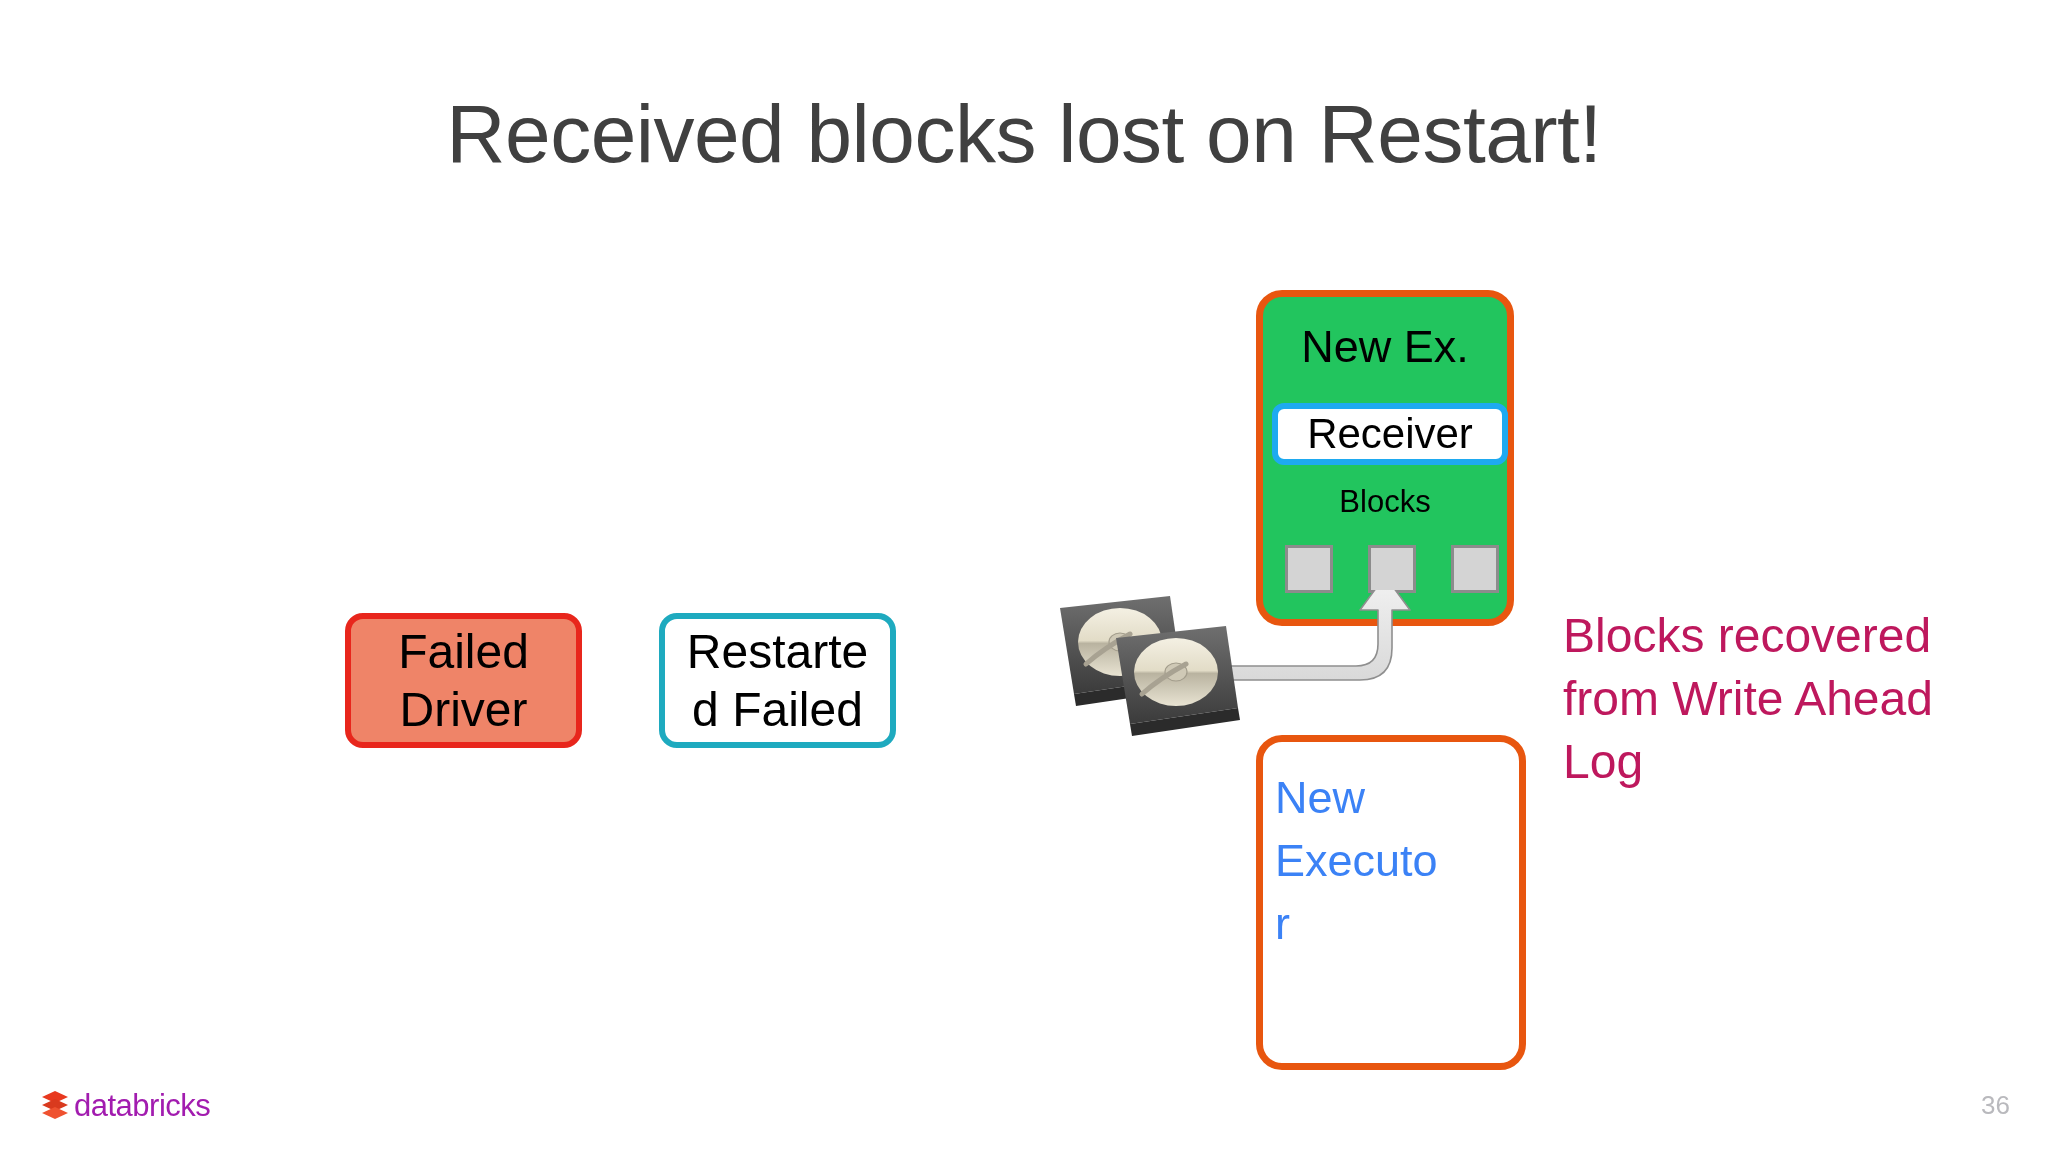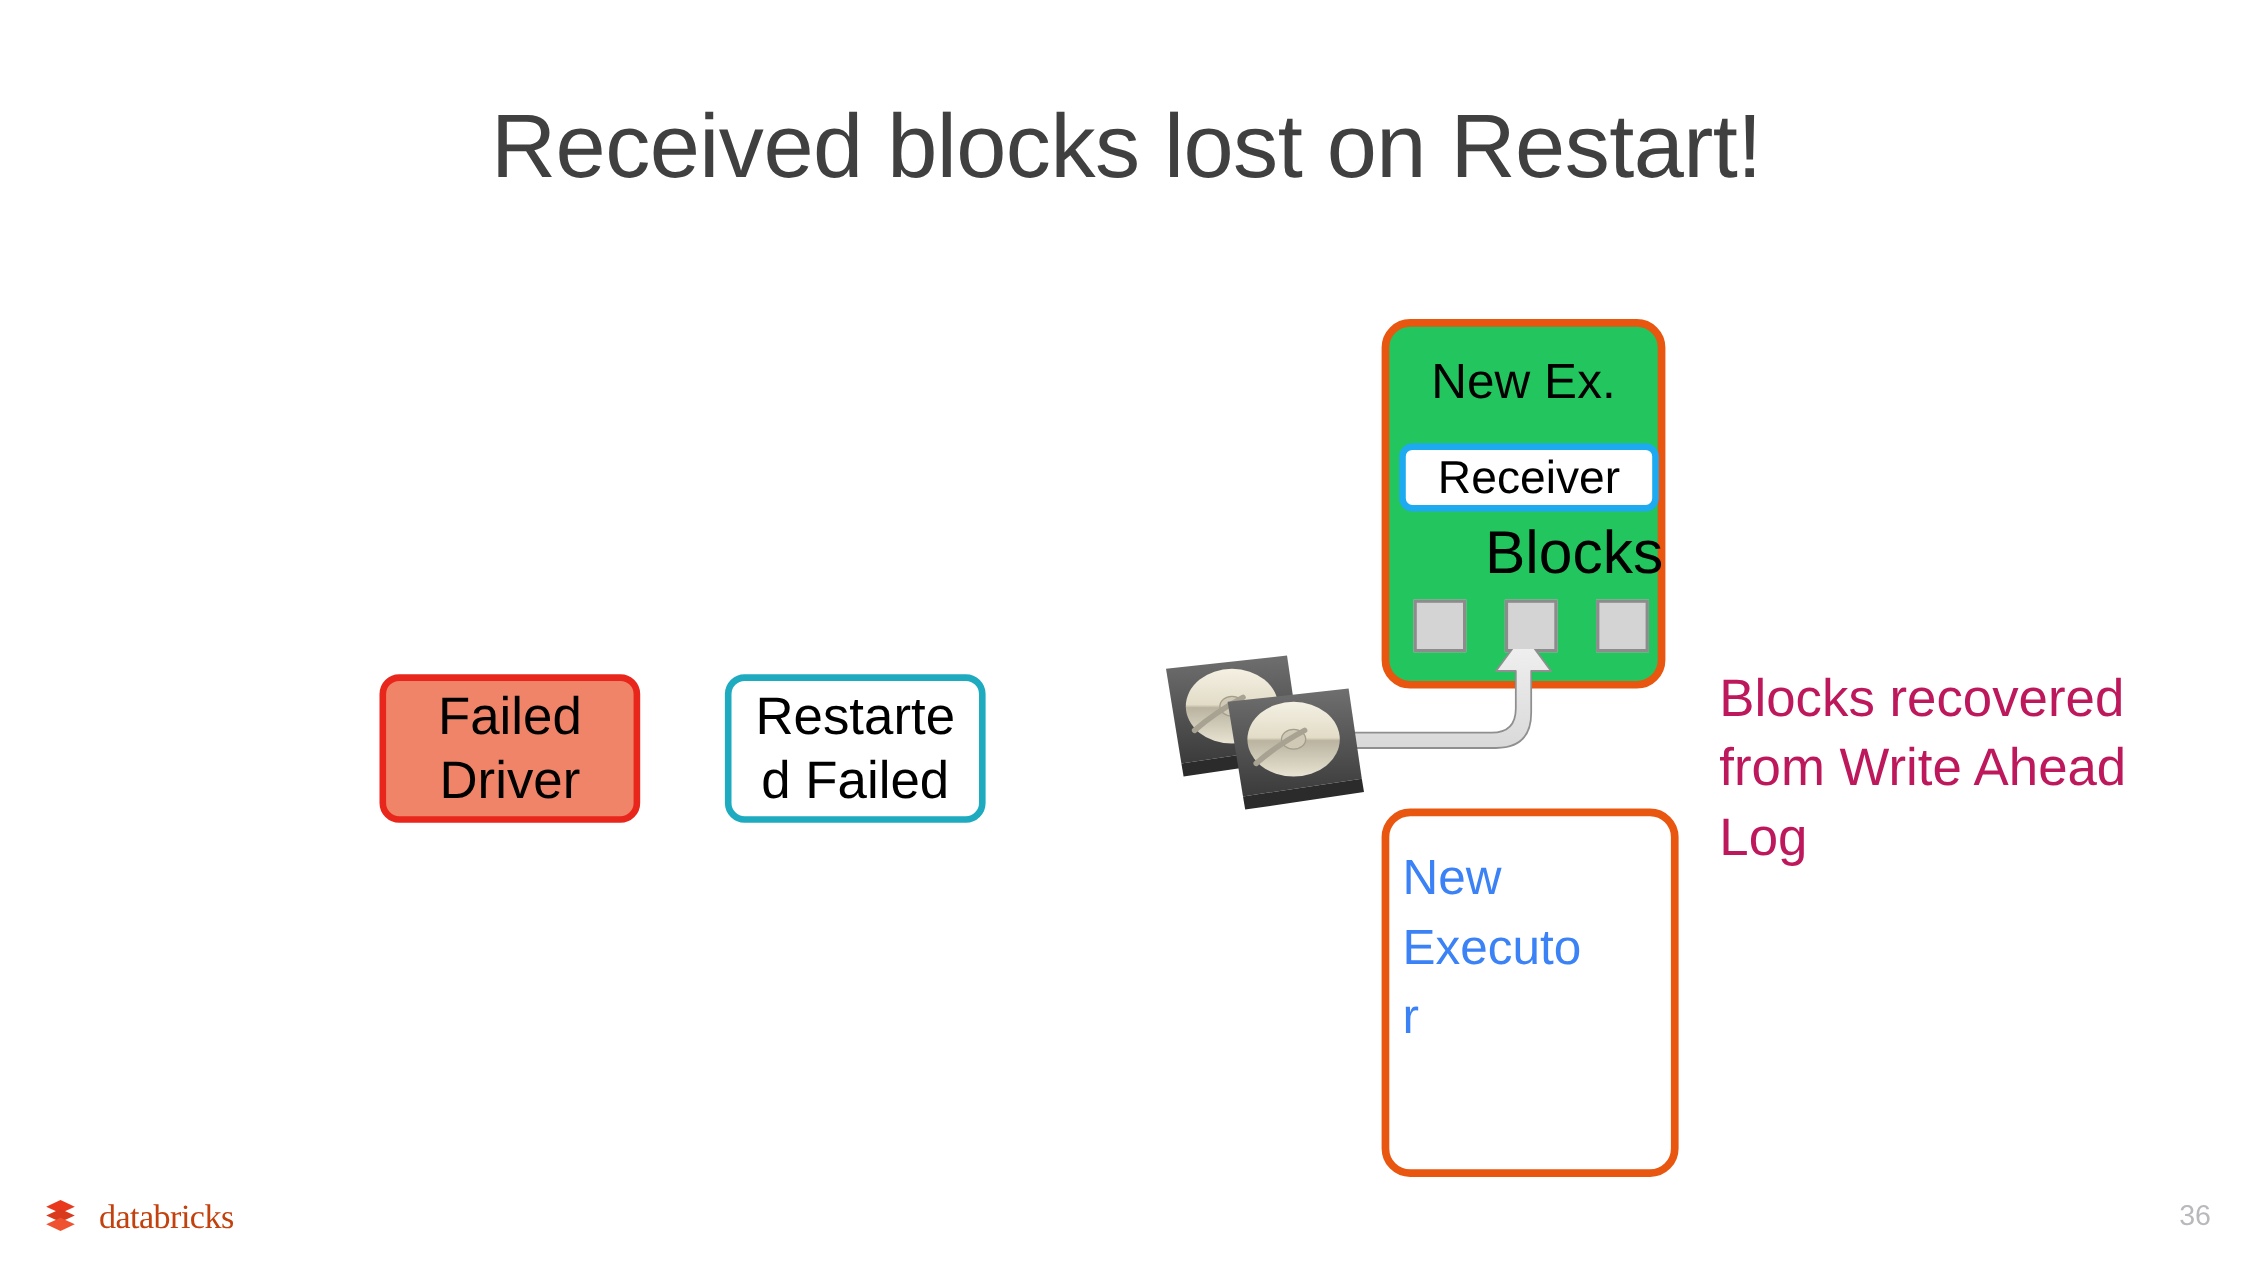--- a/index.html
+++ b/index.html
@@ -121,24 +121,23 @@
     font-size: 42px;
     color: #000000;
   }
 
   #blocks-label {
     position: absolute;
     left: 0;
     top: 180px;
     width: 100%;
     text-align: center;
-    font-size: 55px;
+    font-size: 31px;
     line-height: 50px;
     color: #000000;
-    padding-left: 46px;
   }
 
   #blocks-row {
     position: absolute;
     left: 22px;
     top: 248px;
     width: 214px;
     display: flex;
     justify-content: space-between;
   }
@@ -195,25 +194,25 @@
   
   #databricks-logo {
     position: absolute;
     left: 40px;
     top: 1088px;
     height: 36px;
     display: flex;
     align-items: center;
   }
   #databricks-wordmark {
-    font-family: Liberation Serif, serif;
+    font-family: Liberation Sans, sans-serif;
     font-size: 31px;
-    color: #c2410c;
+    color: #a21caf;
     letter-spacing: -0.5px;
-    margin-left: 20px;
+    margin-left: 4px;
   }
   #page-number {
     position: absolute;
     right: 38px;
     top: 1090px;
     font-size: 26px;
     color: #b9b9bd;
   }
 </style>
 </head>

